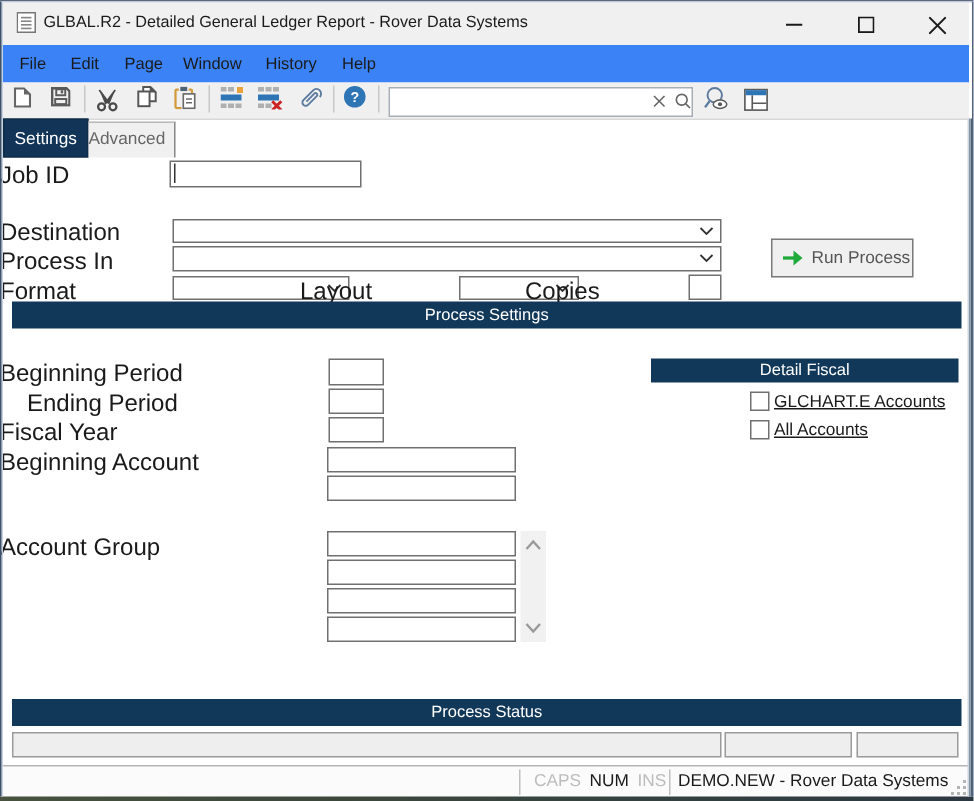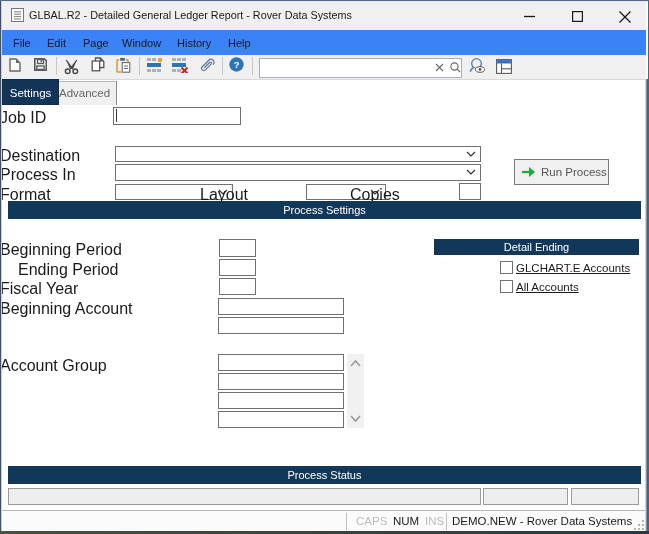--- a/index.html
+++ b/index.html
@@ -193,21 +193,21 @@
   <div class="lbl" style="left:0px;top:241px;width:215px">Beginning Period</div>
   <div class="inp" style="left:219px;top:239px;width:37px;height:18px"></div>
   <div class="lbl" style="left:18px;top:261px;width:182px">Ending Period</div>
   <div class="inp" style="left:219px;top:259px;width:37px;height:17px"></div>
   <div class="lbl" style="left:0px;top:280px;width:215px">Fiscal Year</div>
   <div class="inp" style="left:219px;top:278px;width:37px;height:17px"></div>
   <div class="lbl" style="left:0px;top:300px;width:214px">Beginning Account</div>
   <div class="inp" style="left:218px;top:298px;width:126px;height:17px"></div>
   <div class="inp" style="left:218px;top:317px;width:126px;height:17px"></div>
 
-  <div class="navybar" style="left:434px;top:239px;width:205px;height:16px;line-height:16px">Detail Ending</div>
+  <div class="navybar" style="left:434px;top:239px;width:205px;height:16px;line-height:16px">Detail Fiscal</div>
   <div class="cb" style="left:500px;top:261px"></div>
   <div class="cbl" style="left:516px;top:262px">GLCHART.E Accounts</div>
   <div class="cb" style="left:500px;top:280px"></div>
   <div class="cbl" style="left:516px;top:281px">All Accounts</div>
 
   <div class="lbl" style="left:0px;top:357px;width:215px">Account Group</div>
   <div class="inp" style="left:218px;top:354px;width:126px;height:17px"></div>
   <div class="inp" style="left:218px;top:373px;width:126px;height:17px"></div>
   <div class="inp" style="left:218px;top:392px;width:126px;height:17px"></div>
   <div class="inp" style="left:218px;top:411px;width:126px;height:17px"></div>

